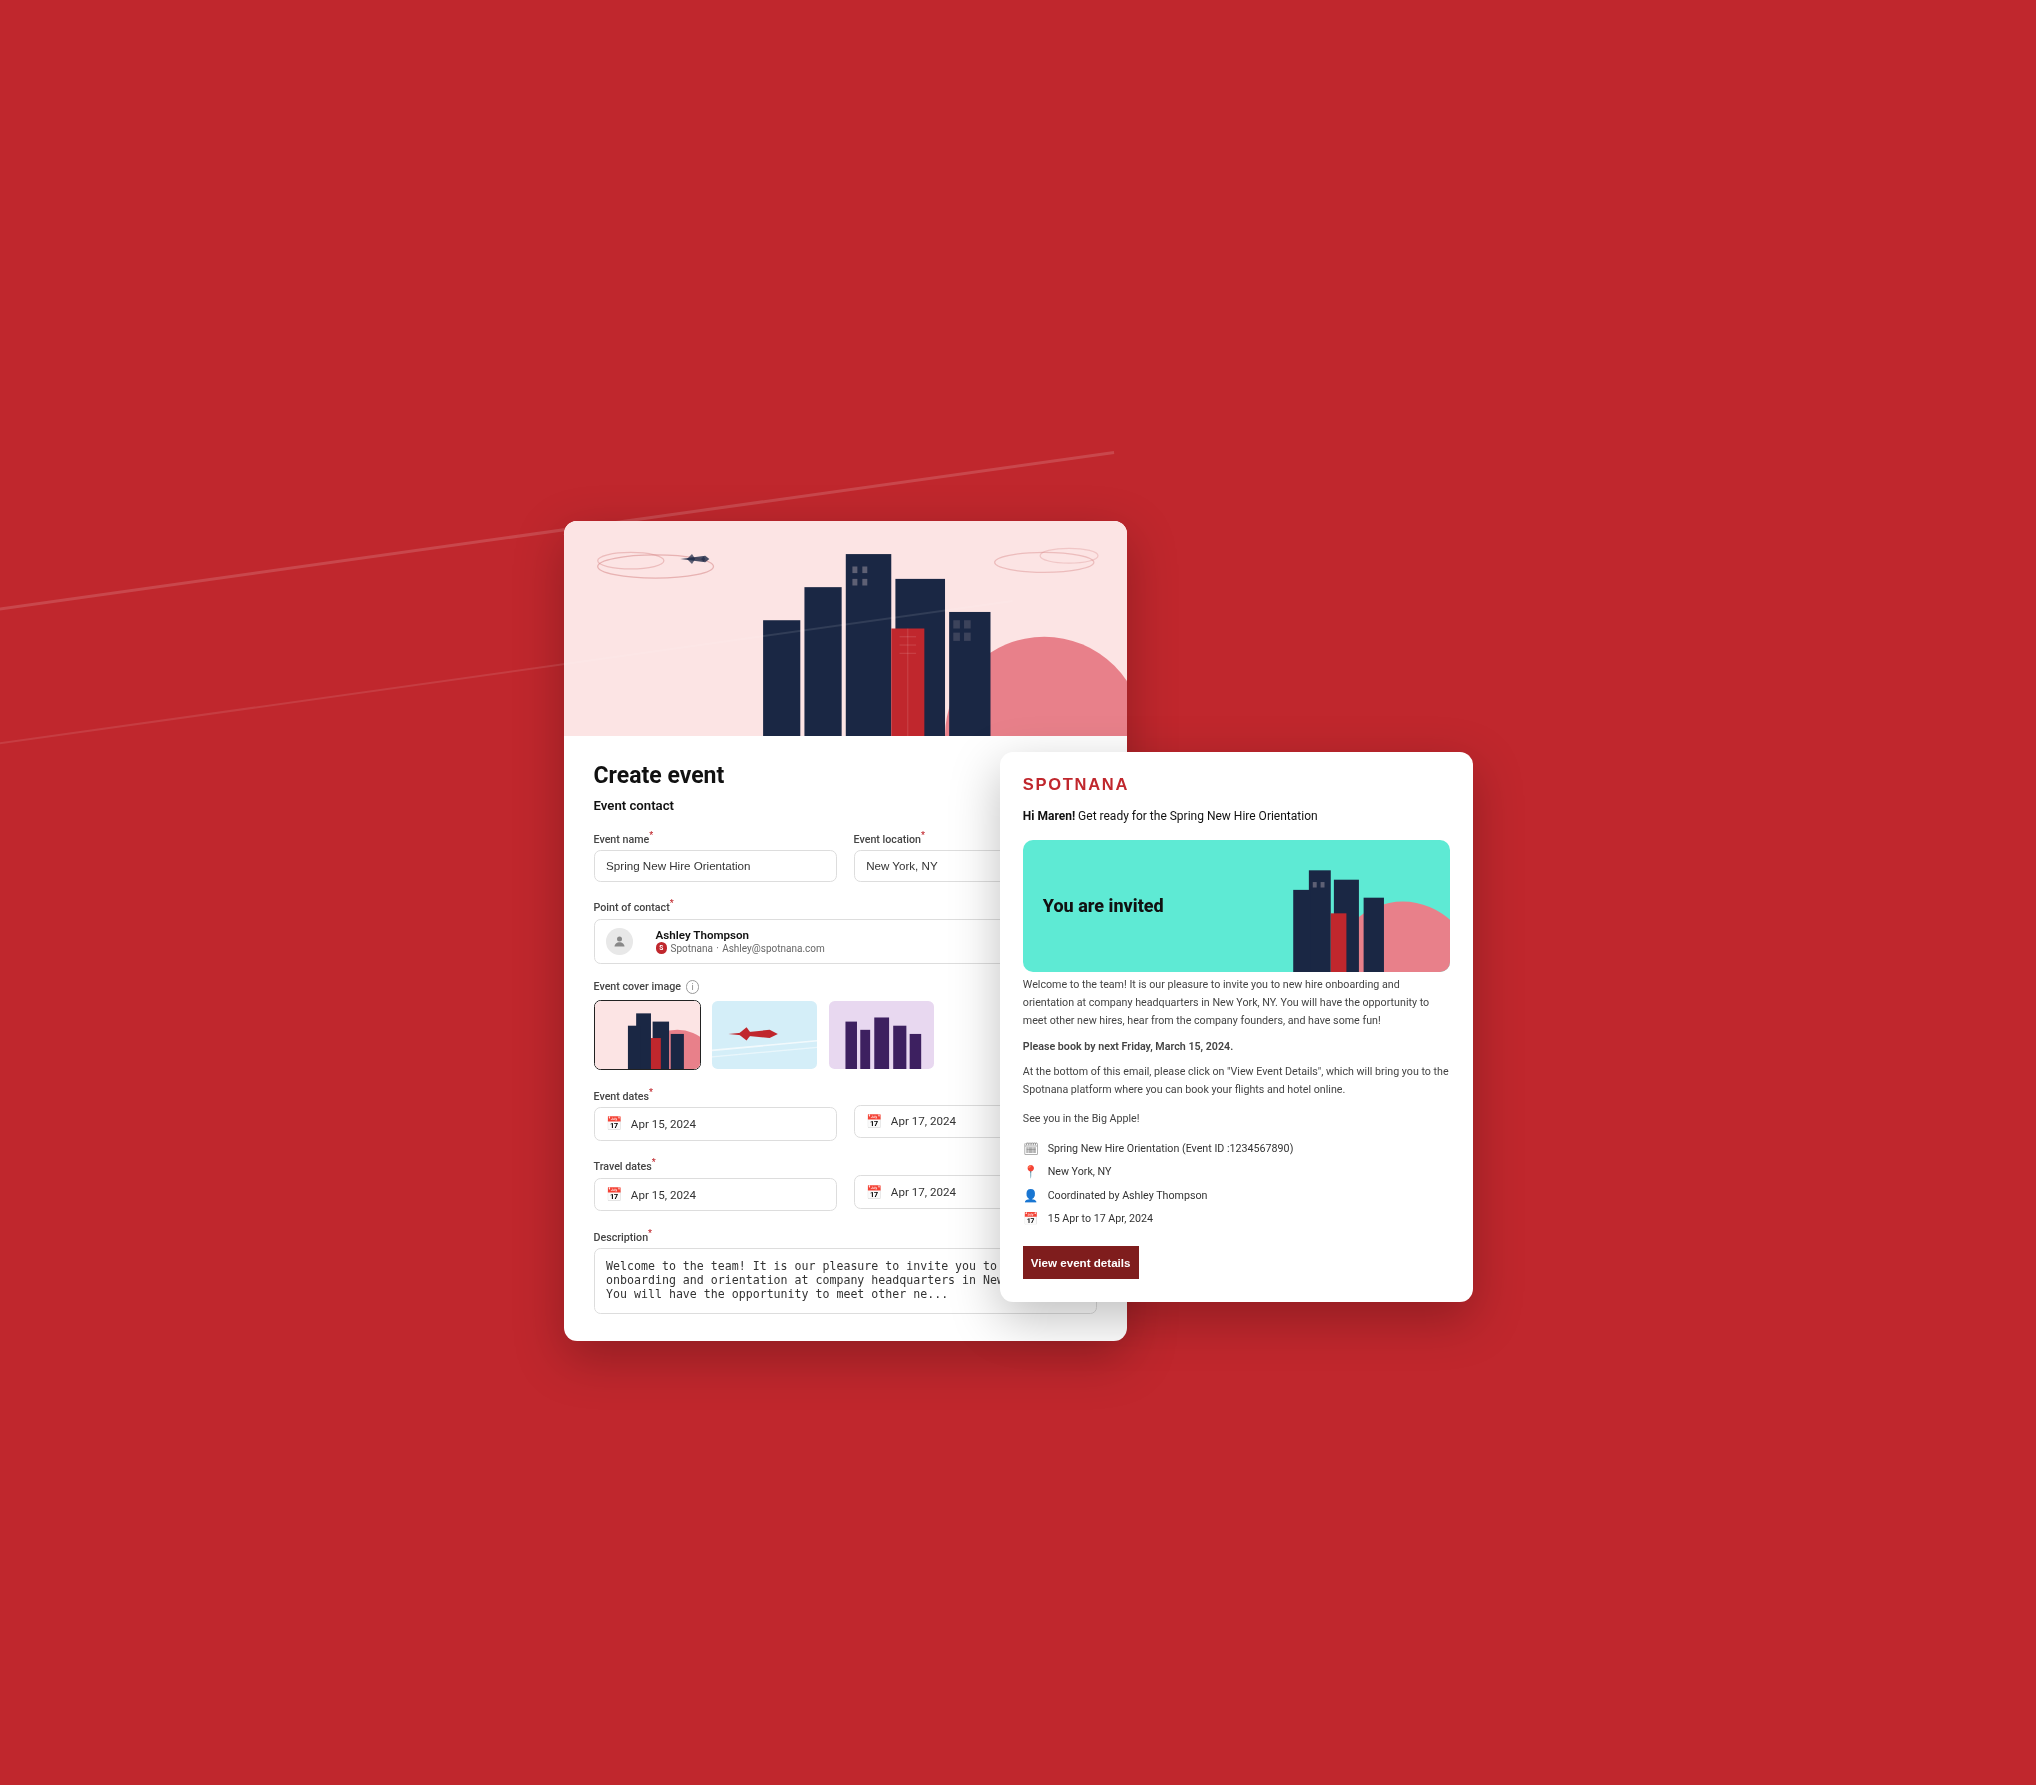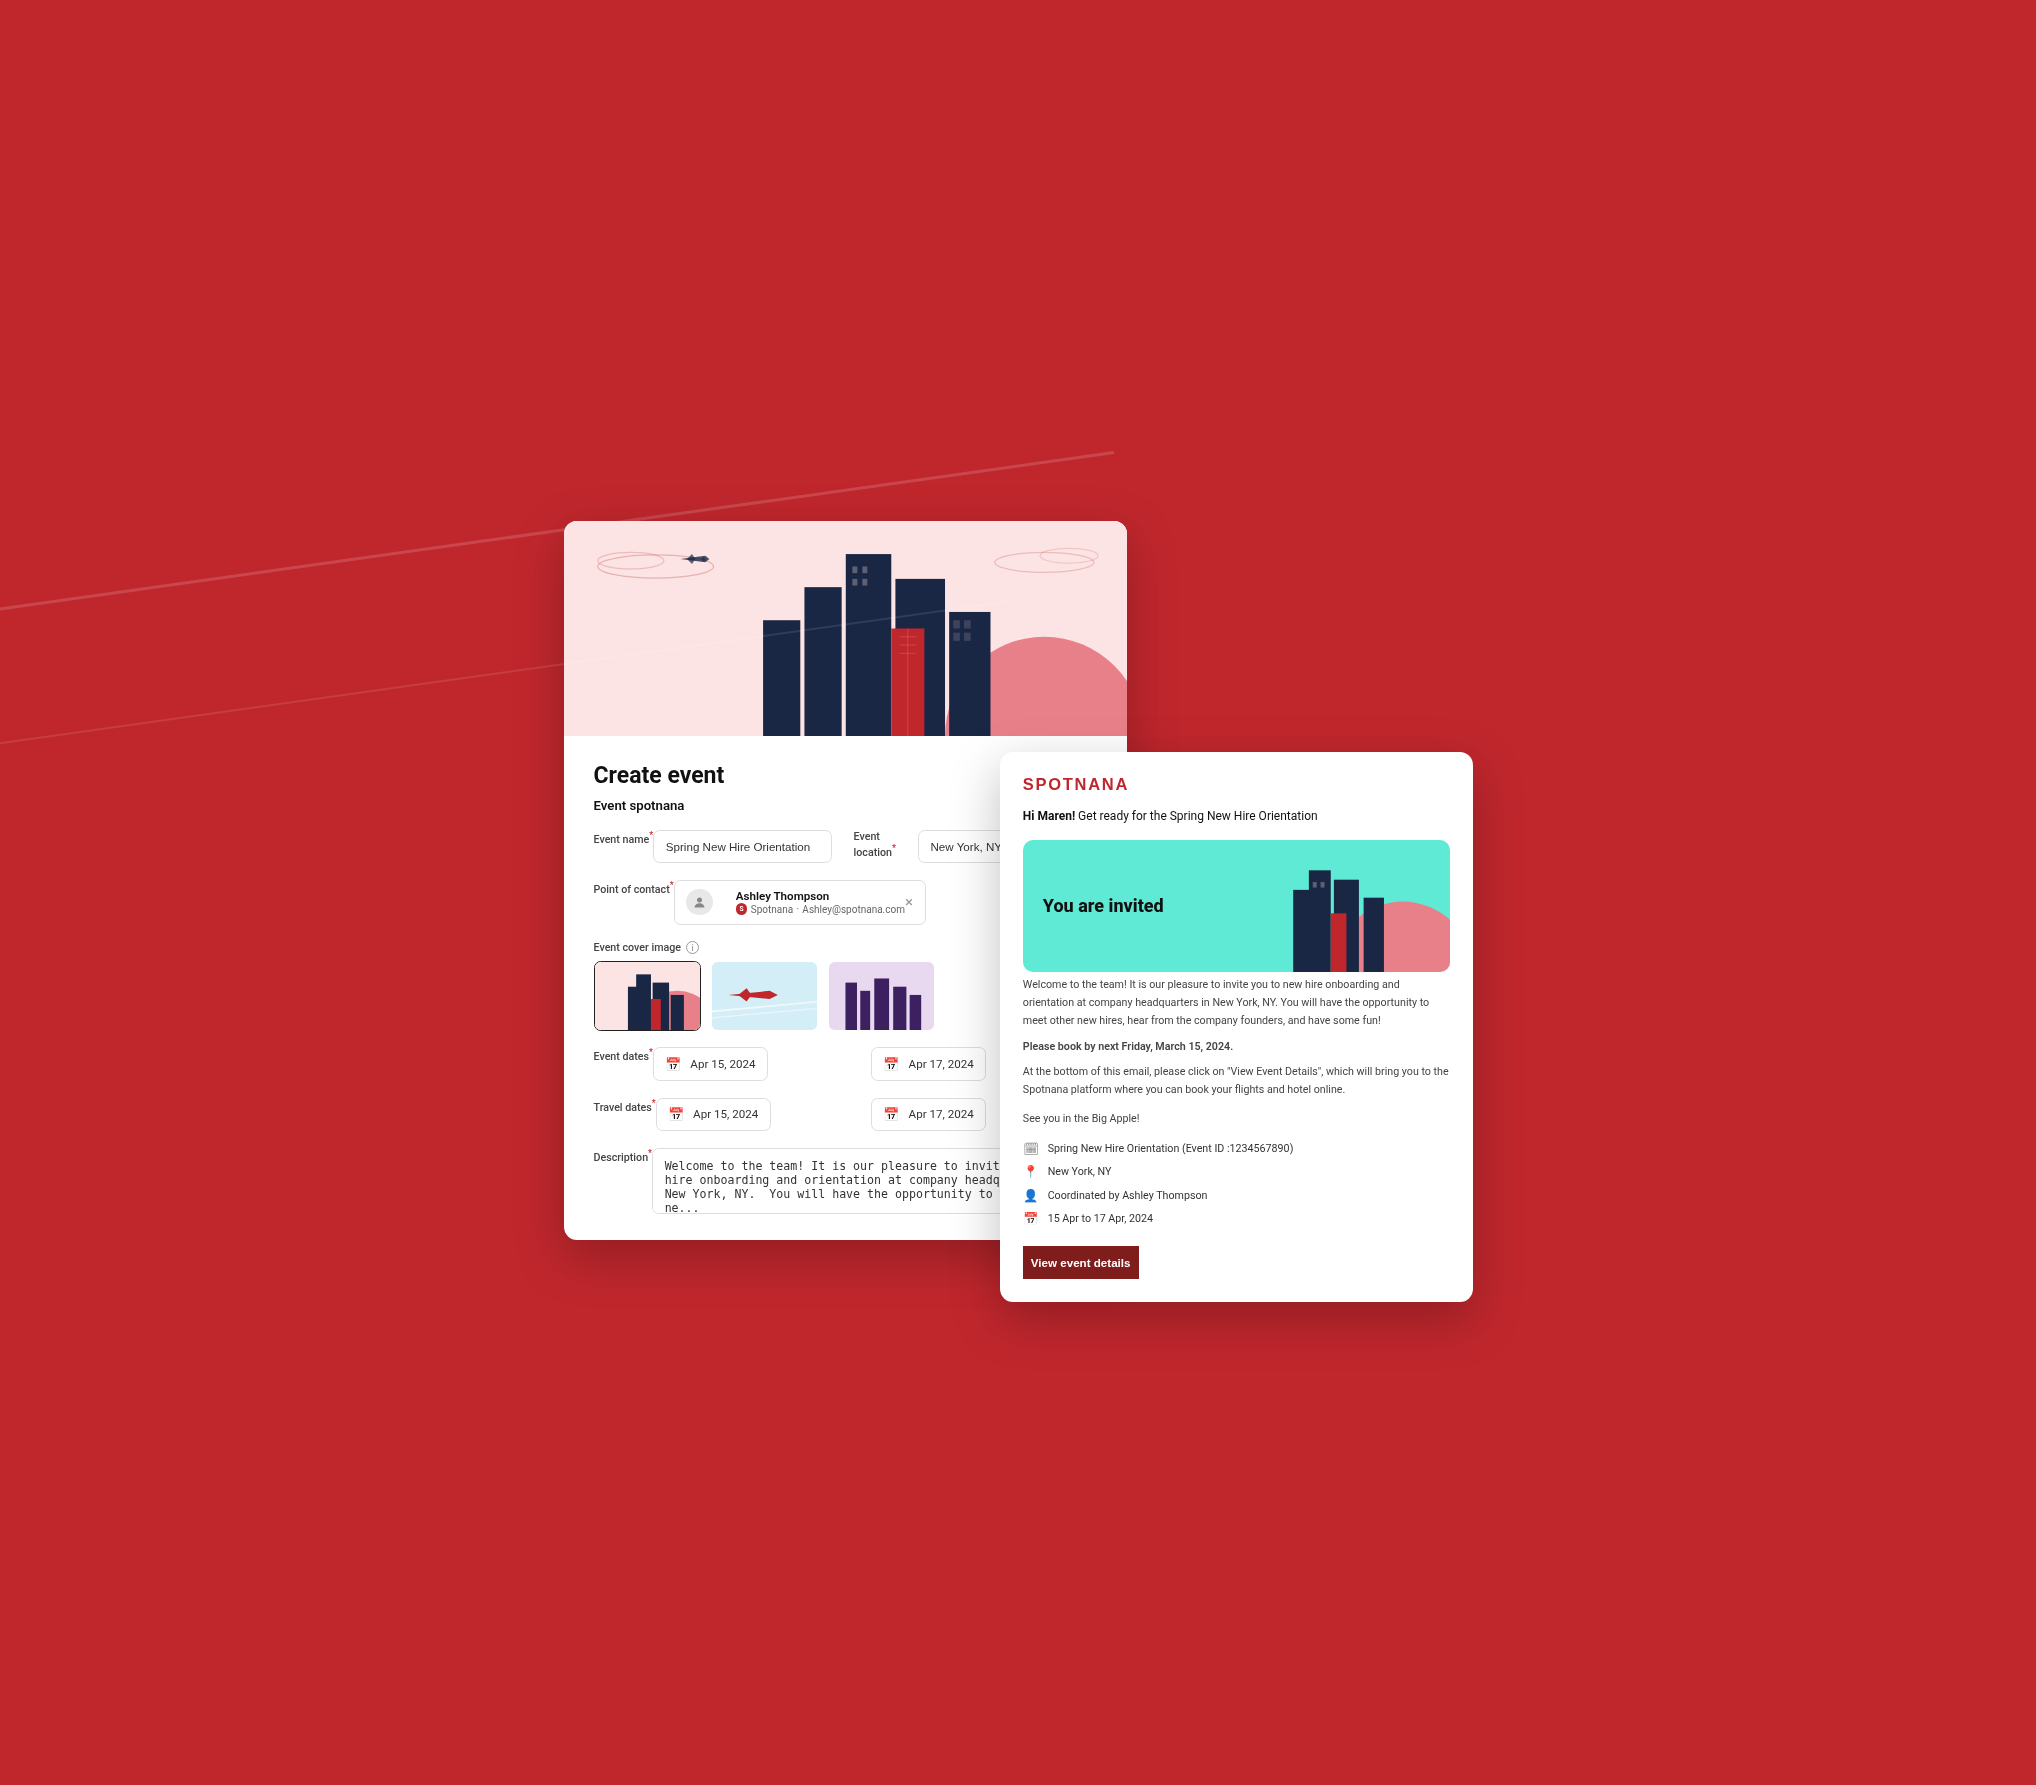--- a/index.html
+++ b/index.html
@@ -83,21 +83,21 @@
 
     .form-row {
       display: flex;
       gap: 16.5px;
       margin-bottom: 16.5px;
     }
 
     .form-group {
       flex: 1;
       display: flex;
-      flex-direction: row;
+      flex-direction: column;
     }
 
     .form-label {
       font-size: 10.7px;
       color: #444;
       margin-bottom: 5px;
       font-weight: 500;
     }
 
     .form-label sup {
@@ -400,21 +400,21 @@
 
         <rect x="470" y="120" width="8" height="10" fill="#fce4e4" opacity="0.15"></rect>
         <rect x="483" y="120" width="8" height="10" fill="#fce4e4" opacity="0.15"></rect>
         <rect x="470" y="135" width="8" height="10" fill="#fce4e4" opacity="0.15"></rect>
         <rect x="483" y="135" width="8" height="10" fill="#fce4e4" opacity="0.15"></rect>
       </svg>
     </div>
 
     <div class="create-event-form">
       <h1 class="form-title">Create event</h1>
-      <p class="section-title">Event spotnana</p>
+      <p class="section-title">Event contact</p>
 
       <div class="form-row">
         <div class="form-group">
           <label class="form-label">
             <span>Event name</span><sup>*</sup>
           </label>
           <input class="form-input" type="text" value="Spring New Hire Orientation" style="">
         </div>
         <div class="form-group">
           <label class="form-label">

